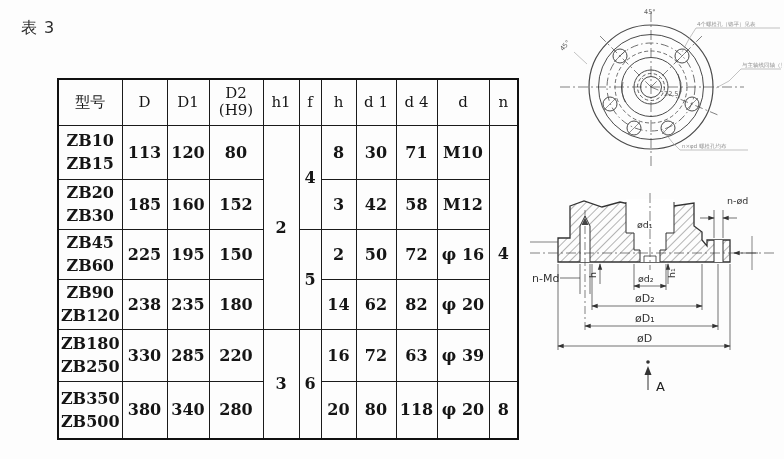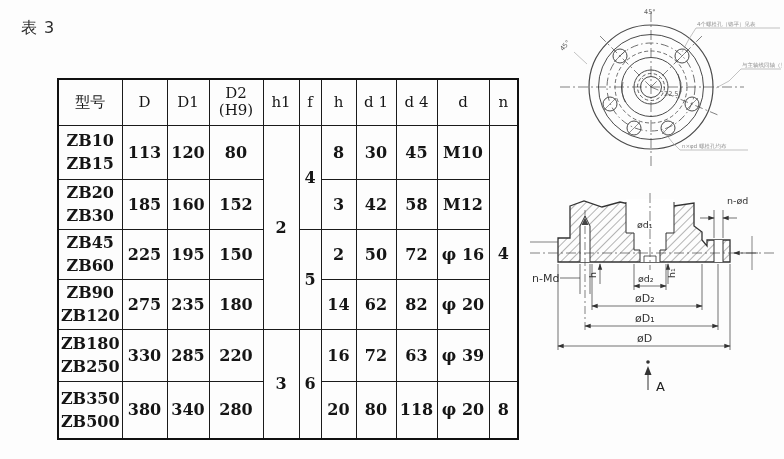--- a/index.html
+++ b/index.html
@@ -79,21 +79,21 @@
   <tr style="height:54px">
     <td class="model pre">ZB10
 ZB15</td>
     <td>113</td>
     <td>120</td>
     <td>80</td>
     <td rowspan="4">2</td>
     <td rowspan="2">4</td>
     <td>8</td>
     <td>30</td>
-    <td>45</td>
+    <td>71</td>
     <td>M10</td>
     <td rowspan="5">4</td>
   </tr>
   <tr style="height:50px">
     <td class="model pre">ZB20
 ZB30</td>
     <td>185</td>
     <td>160</td>
     <td>152</td>
     <td>3</td>
@@ -109,21 +109,21 @@
     <td>150</td>
     <td rowspan="2">5</td>
     <td>2</td>
     <td>50</td>
     <td>72</td>
     <td>φ 16</td>
   </tr>
   <tr style="height:50px">
     <td class="model pre">ZB90
 ZB120</td>
-    <td>275</td>
+    <td>238</td>
     <td>235</td>
     <td>180</td>
     <td>14</td>
     <td>62</td>
     <td>82</td>
     <td>φ 20</td>
   </tr>
   <tr style="height:52px">
     <td class="model pre">ZB180
 ZB250</td>

